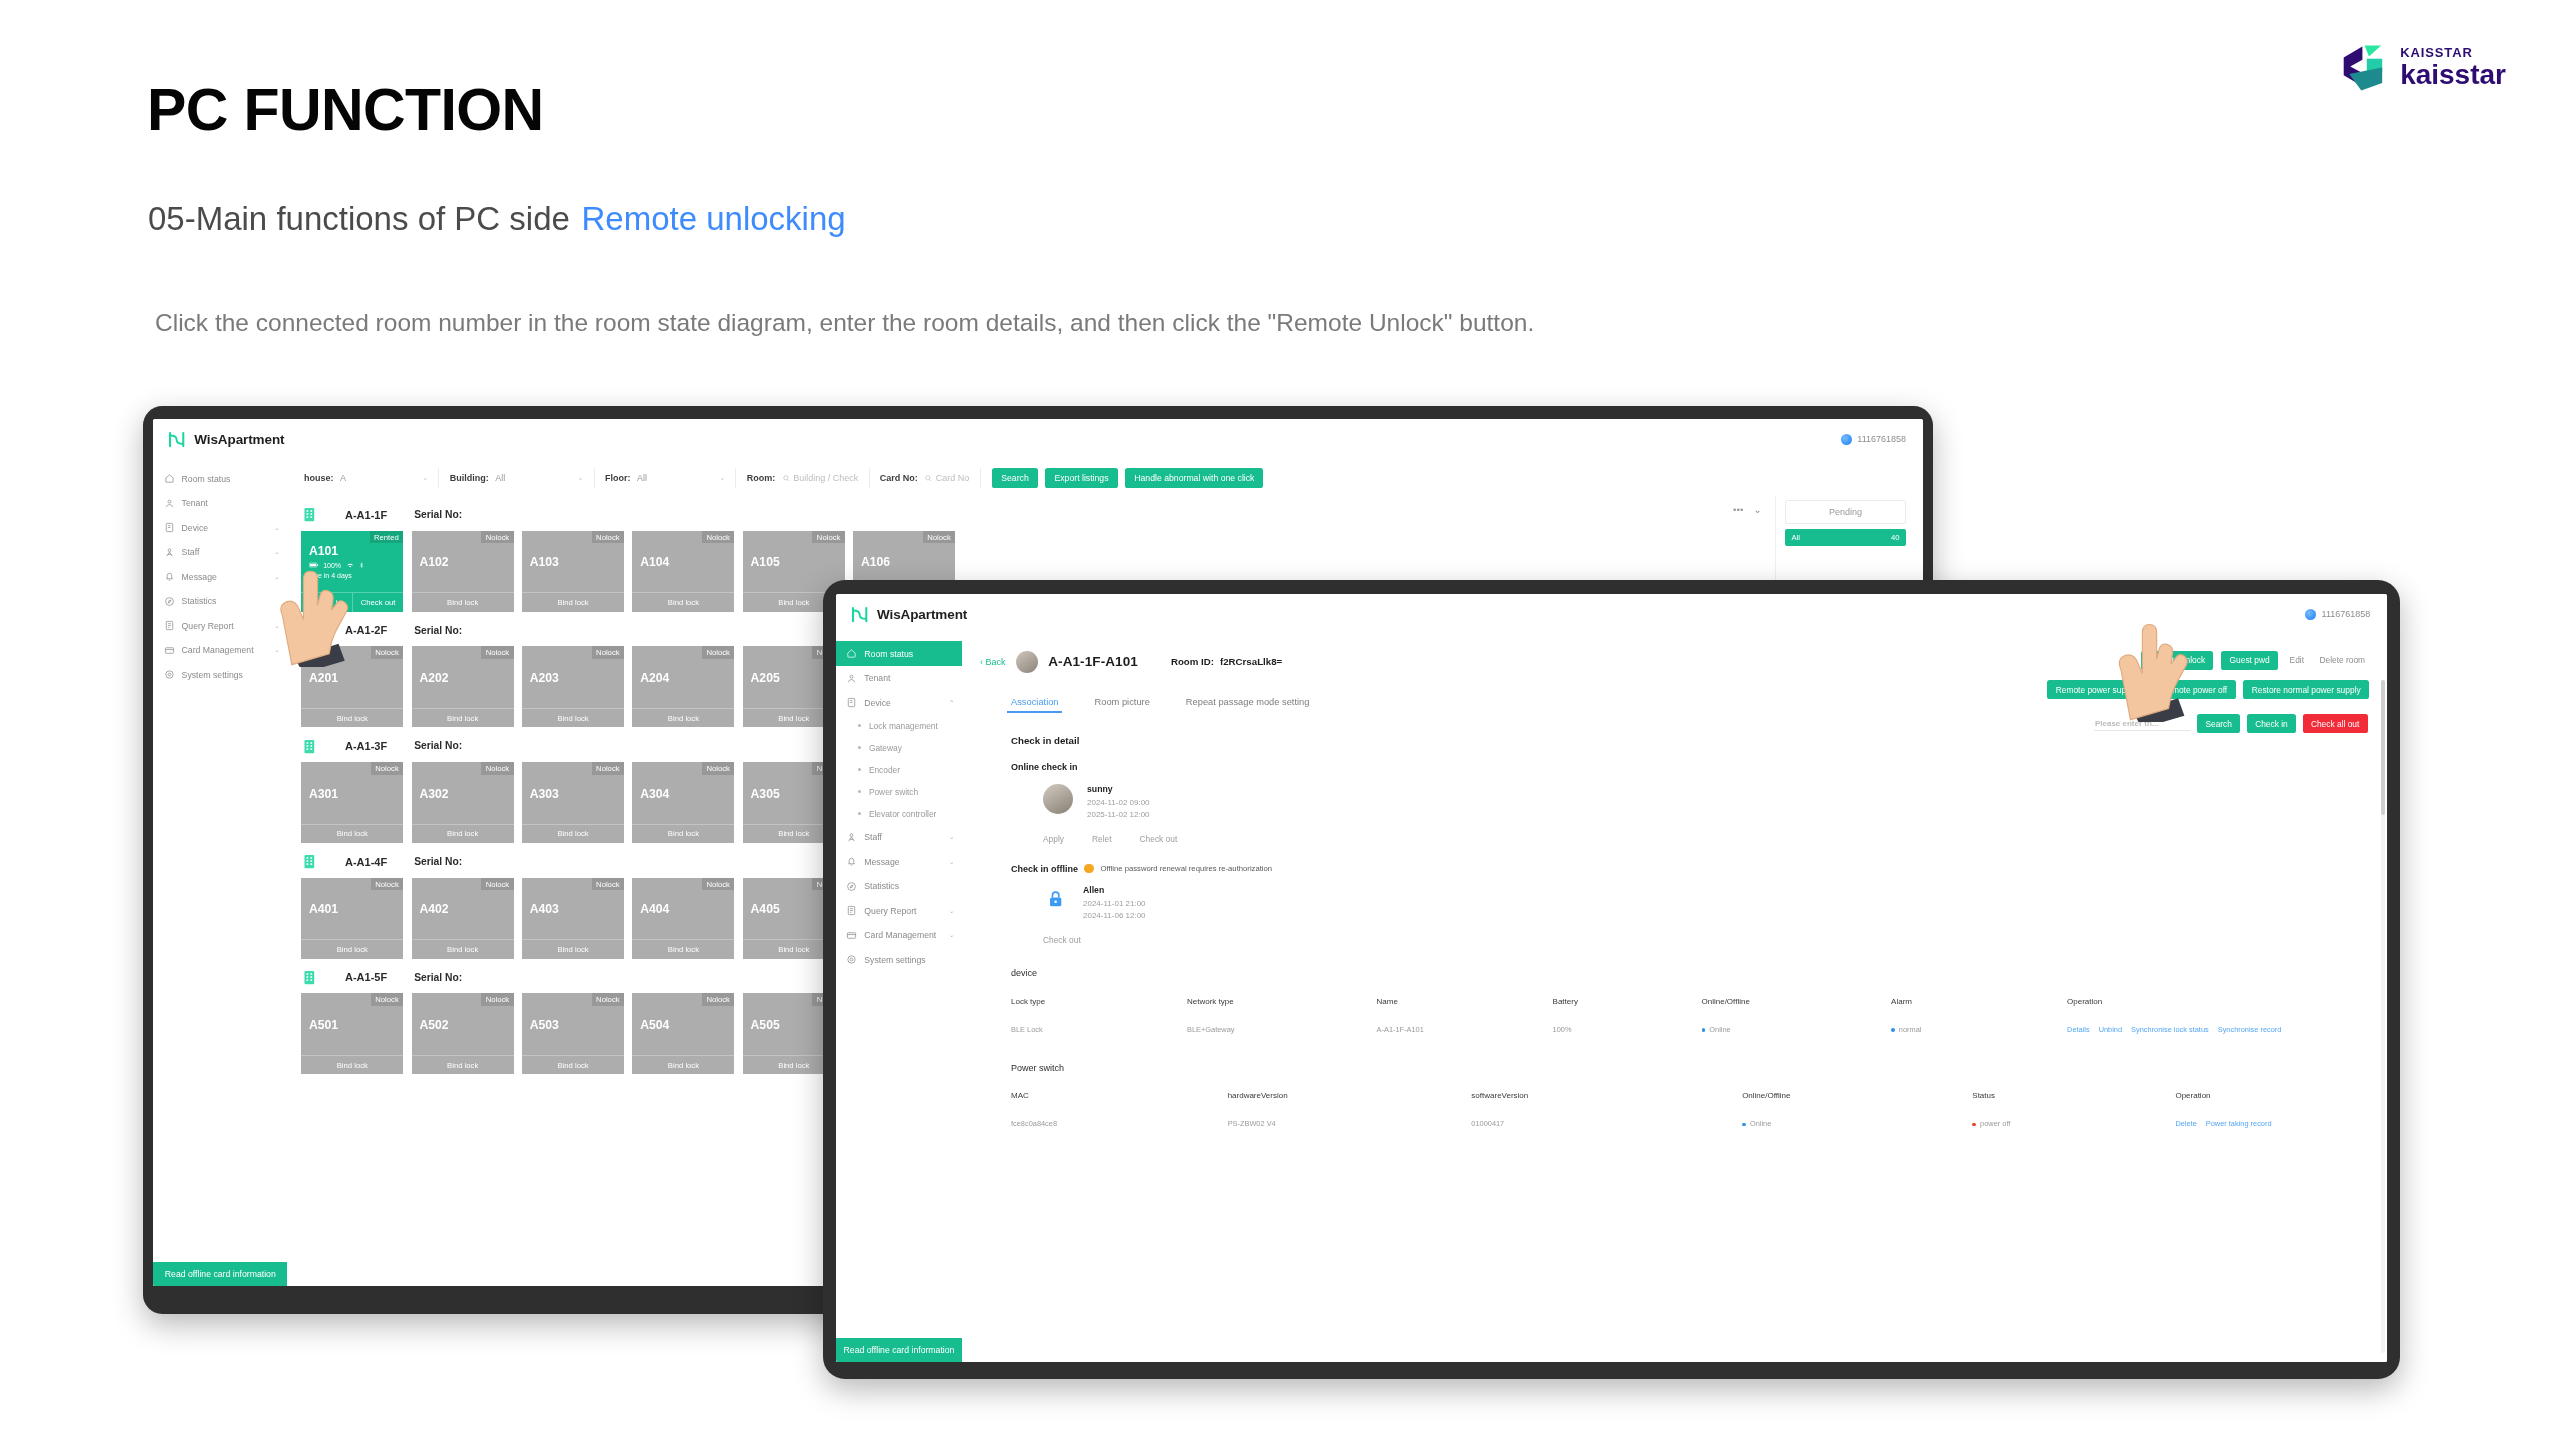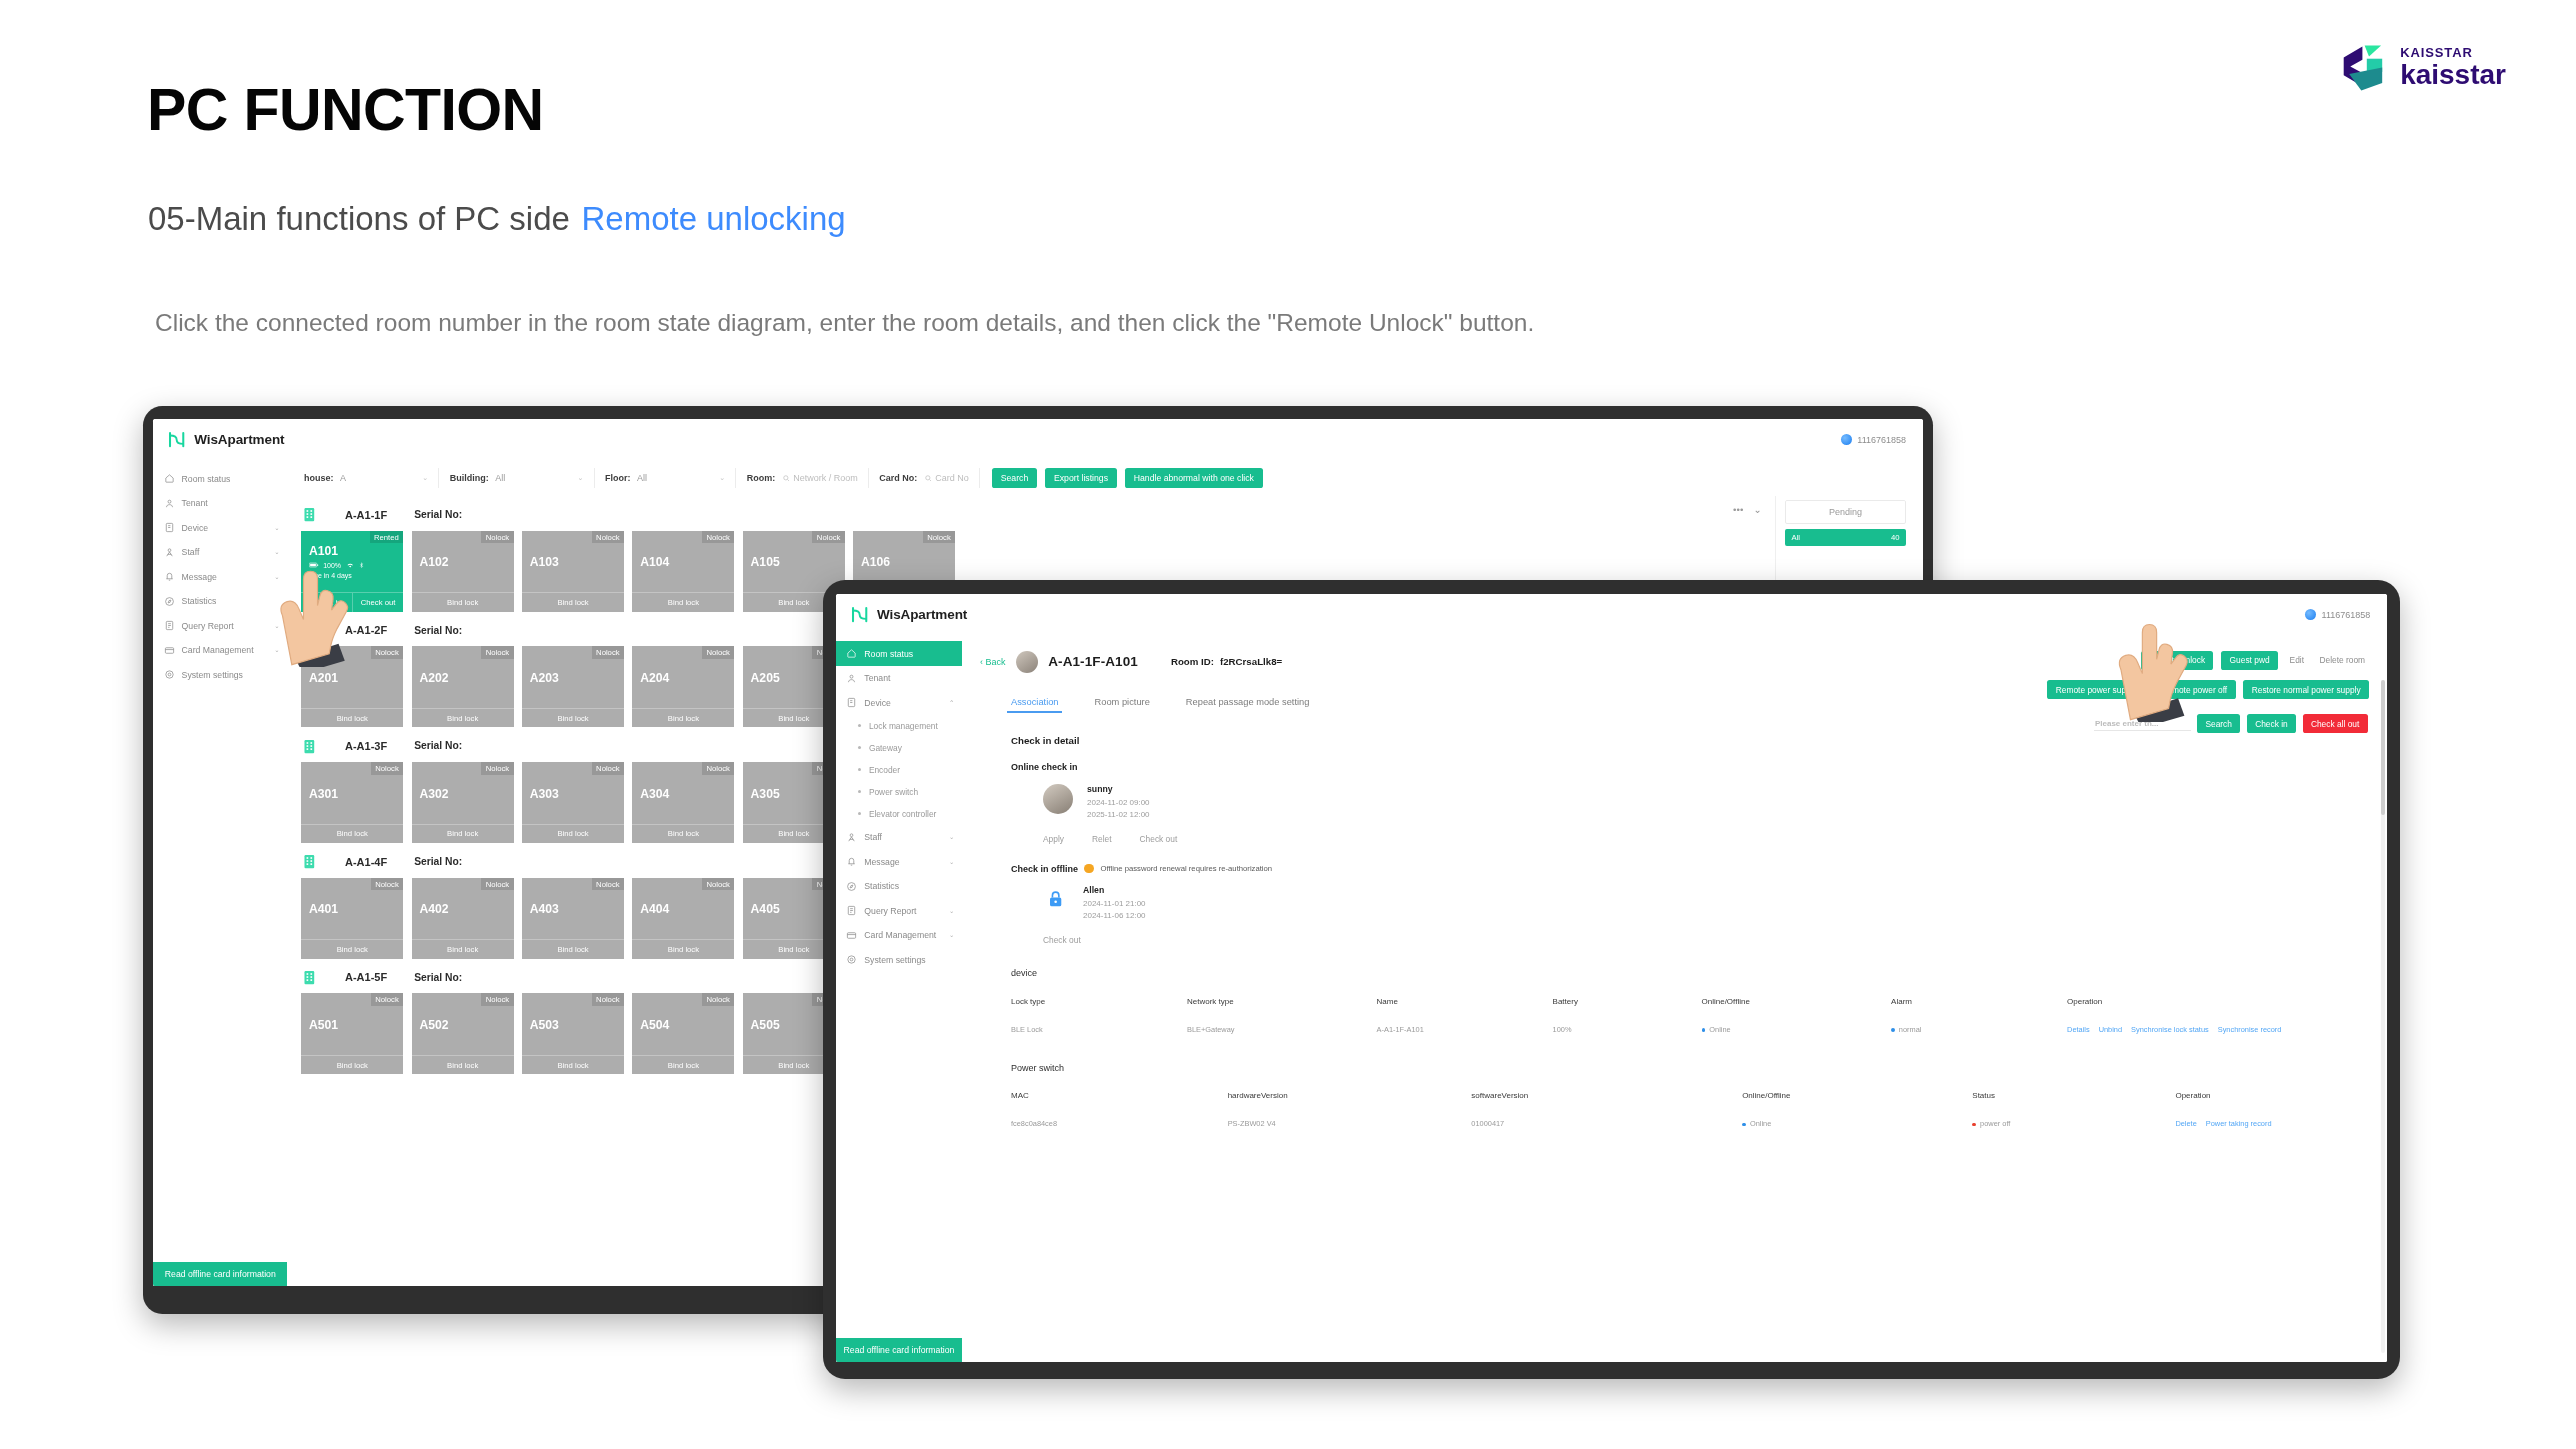--- a/index.html
+++ b/index.html
@@ -49,21 +49,21 @@
   }
   .laptop.back .screen  { inset: 13px 10.3px 28px 10.3px; }
   .laptop.front .screen { inset: 14px 13px 16.7px 13px; }
 
   
   .app { position: relative; width: 100%; height: 100%; background: #fff; display: flex; flex-direction: column; }
   .app-top { height: 41px; display:flex; align-items:center; justify-content: space-between; padding: 0 16.7px 0 14px; background:#fff; flex: 0 0 auto;}
   .brand { display:flex; align-items:center; gap: 7.7px; }
   .brand-mark { width: 19.3px; height: 19.3px; position: relative; }
   .brand-name { font-size: 13.5px; font-weight: 700; color:#1f1f1f; letter-spacing:-0.1px; }
-  .user-chip { display:flex; align-items:center; gap:5.2px; font-size: 9px; color:#8d8d8d; }
+  .user-chip { display:flex; gap:5.2px; font-size: 9px; color:#8d8d8d; }
   .user-dot { width: 11px; height: 11px; border-radius: 50%; background: radial-gradient(circle at 35% 35%, #74bbff, #1c7ef0); }
 
   .app-body { flex: 1 1 auto; display:flex; min-height: 0; }
   .side {
     width: 134px; flex: 0 0 134px; background:#fff; padding-top: 6.4px; font-size: 8.7px; color:#8a8a8a;
     position: relative;
   }
   .laptop.front .side { width: 126px; flex-basis: 126px; }
   .side-item { display:flex; align-items:center; height: 24.5px; padding: 0 7.7px 0 10.3px; gap: 7px; color:#8a8a8a; }
   .side-item.active { background: #18bd8f; color: #fff; font-weight: 500; }
@@ -332,21 +332,21 @@
                 <span class="val">All</span>
                 <span class="caret">⌄</span>
               </div>
               <div class="filt">
                 <span class="lbl">Room:</span>
                 <span class="ph">
                   <svg viewBox="0 0 24 24" width="8.4" height="8.4" fill="none" stroke="currentColor" stroke-width="2">
                       <circle cx="11" cy="11" r="6"></circle>
                       <path d="M16 16l4 4"></path>
                     </svg>
-                  <span>Network / Room</span>
+                  <span>Building / Check</span>
                 </span>
               </div>
               <div class="filt">
                 <span class="lbl">Card No:</span>
                 <span class="ph">
                   <svg viewBox="0 0 24 24" width="8.4" height="8.4" fill="none" stroke="currentColor" stroke-width="2">
                       <circle cx="11" cy="11" r="6"></circle>
                       <path d="M16 16l4 4"></path>
                     </svg>
                   <span>Card No</span>

